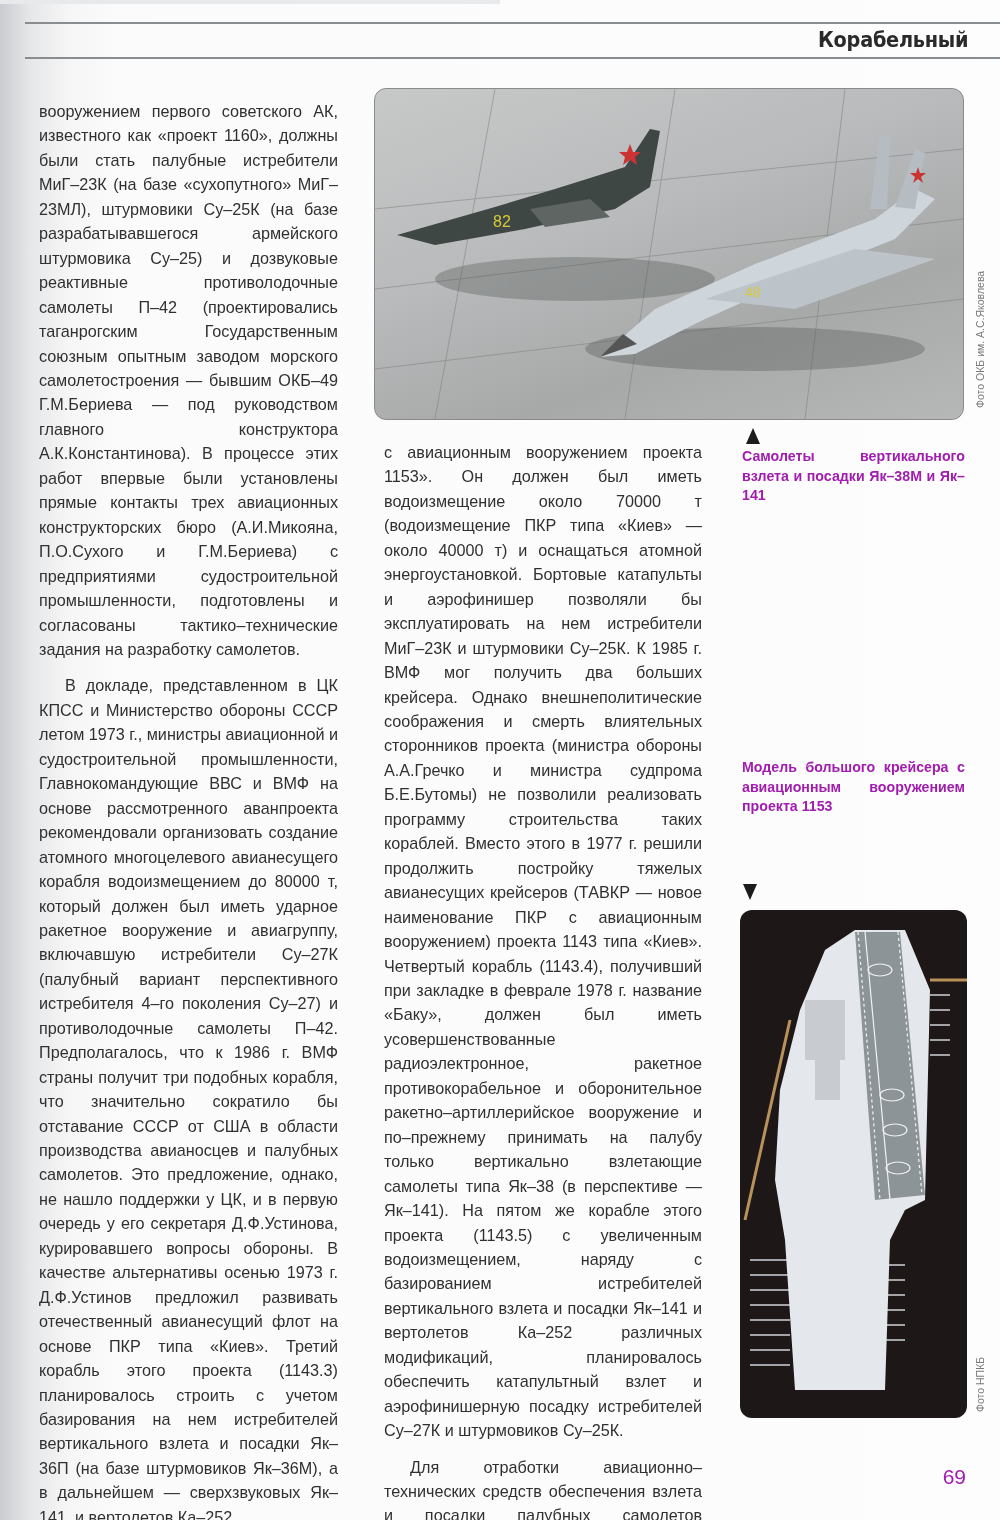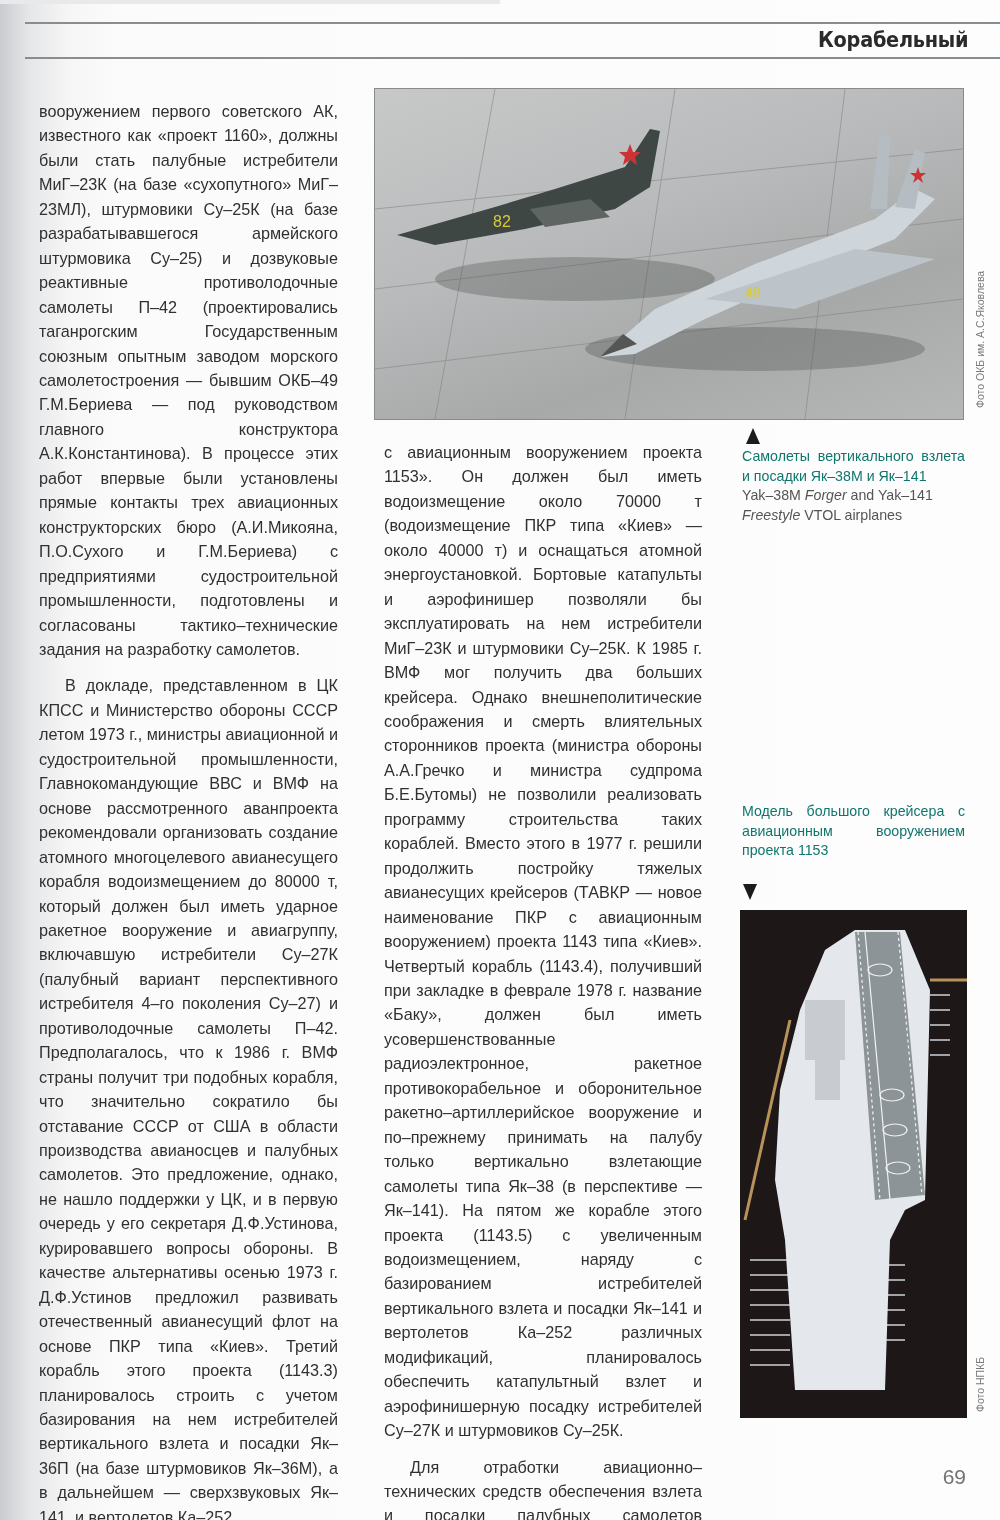--- a/index.html
+++ b/index.html
@@ -15,36 +15,36 @@
   .section-title {
     position: absolute; right: 32px; top: 28px;
     font-family: "DejaVu Sans", sans-serif; font-weight: bold; font-size: 21px;
     color: #2a2a2a; letter-spacing: -0.3px; transform: scaleX(0.92); transform-origin: right;
   }
   .col { position: absolute; font-size: 16.2px; line-height: 24.45px; text-align: justify; color: #303030; }
   .col p { margin: 12px; }
   .col .ind { text-indent: 26px; }
   .col1 { left: 27px; top: 87px; width: 323px; }
   .col2 { left: 372px; top: 428px; width: 342px; }
-  .photo { position: absolute; overflow: hidden; }
+  .photo { position: absolute; overflow: hidden; border-radius: 12px; }
   .photo1 { left: 374px; top: 88px; width: 588px; height: 330px; background: linear-gradient(160deg, #c7c8c8 0%, #b9babb 40%, #a7a8a8 70%, #b6b7b7 100%); border: 1px solid #8a8a8a; }
   .photo2 { left: 740px; top: 910px; width: 227px; height: 508px; background: #1d1718; }
   .credit { position: absolute; font-size: 10.5px; color: #7a7a7a; white-space: nowrap; transform: rotate(-90deg); transform-origin: left top; }
   .credit1 { left: 974px; top: 408px; }
   .credit2 { left: 974px; top: 1412px; }
   .caption { position: absolute; left: 742px; width: 223px; font-size: 14.2px; line-height: 19.5px; }
-  .caption .ru { font-weight: normal; color: #0f766e; text-align: justify; }
+  .caption .ru { font-weight: bold; color: #a21caf; text-align: justify; }
   .caption .en { color: #555; }
   .caption .en i { font-style: italic; }
   .caption1 { top: 447px; }
-  .caption2 { top: 802px; }
+  .caption2 { top: 758px; }
   .tri { position: absolute; width: 0; height: 0; }
   .tri-up { left: 746px; top: 428px; border-left: 7px solid transparent; border-right: 7px solid transparent; border-bottom: 16px solid #1c1c1c; }
   .tri-down { left: 743px; top: 884px; border-left: 7px solid transparent; border-right: 7px solid transparent; border-top: 16px solid #1c1c1c; }
-  .page-number { position: absolute; right: 34px; top: 1465px; font-size: 21px; color: #737373; }
+  .page-number { position: absolute; right: 34px; top: 1465px; font-size: 21px; color: #a21caf; }
 </style>
 </head>
 <body>
 
 <div class="top-strip"></div>
 <div class="rule r1"></div>
 <div class="section-title">Корабельный</div>
 <div class="rule r2"></div>
 
 <div class="col col1">
@@ -82,21 +82,20 @@
       <polygon points="543,78 545,84 551,84 546,88 548,94 543,90 538,94 540,88 535,84 541,84" fill="#c33"></polygon>
       <text x="370" y="208" font-size="14" fill="#d8c93a" font-family="Liberation Sans, sans-serif">48</text>
     </g>
   </svg>
 </div>
 <div class="credit credit1">Фото ОКБ им. А.С.Яковлева</div>
 
 <div class="tri tri-up"></div>
 <div class="caption caption1">
   <div class="ru">Самолеты вертикального взлета и посадки Як–38М и Як–141</div>
-  <div class="en"><span>Yak–38M </span><i>Forger</i><span> and Yak–141 </span><i>Freestyle</i><span> VTOL airplanes</span></div>
 </div>
 
 <div class="col col2">
   <p>с авиационным вооружением проекта 1153». Он должен был иметь водоизмещение около 70000 т (водоизмещение ПКР типа «Киев» — около 40000 т) и оснащаться атомной энергоустановкой. Бортовые катапульты и аэрофинишер позволяли бы эксплуатировать на нем истребители МиГ–23К и штурмовики Су–25К. К 1985 г. ВМФ мог получить два больших крейсера. Однако внешнеполитические соображения и смерть влиятельных сторонников проекта (министра обороны А.А.Гречко и министра судпрома Б.Е.Бутомы) не позволили реализовать программу строительства таких кораблей. Вместо этого в 1977 г. решили продолжить постройку тяжелых авианесущих крейсеров (ТАВКР — новое наименование ПКР с авиационным вооружением) проекта 1143 типа «Киев». Четвертый корабль (1143.4), получивший при закладке в феврале 1978 г. название «Баку», должен был иметь усовершенствованные радиоэлектронное, ракетное противокорабельное и оборонительное ракетно–артиллерийское вооружение и по–прежнему принимать на палубу только вертикально взлетающие самолеты типа Як–38 (в перспективе — Як–141). На пятом же корабле этого проекта (1143.5) с увеличенным водоизмещением, наряду с базированием истребителей вертикального взлета и посадки Як–141 и вертолетов Ка–252 различных модификаций, планировалось обеспечить катапультный взлет и аэрофинишерную посадку истребителей Су–27К и штурмовиков Су–25К.</p>
   <p class="ind">Для отработки авиационно–технических средств обеспечения взлета и посадки палубных самолетов (катапульты, аэрофинишера, аварийного барьера, оптических и радиотехнических систем посадки), изучения специфики корабельного базирования</p>
 </div>
 
 <div class="caption caption2">
   <div class="ru">Модель большого крейсера с авиационным вооружением проекта 1153</div>
 </div>

